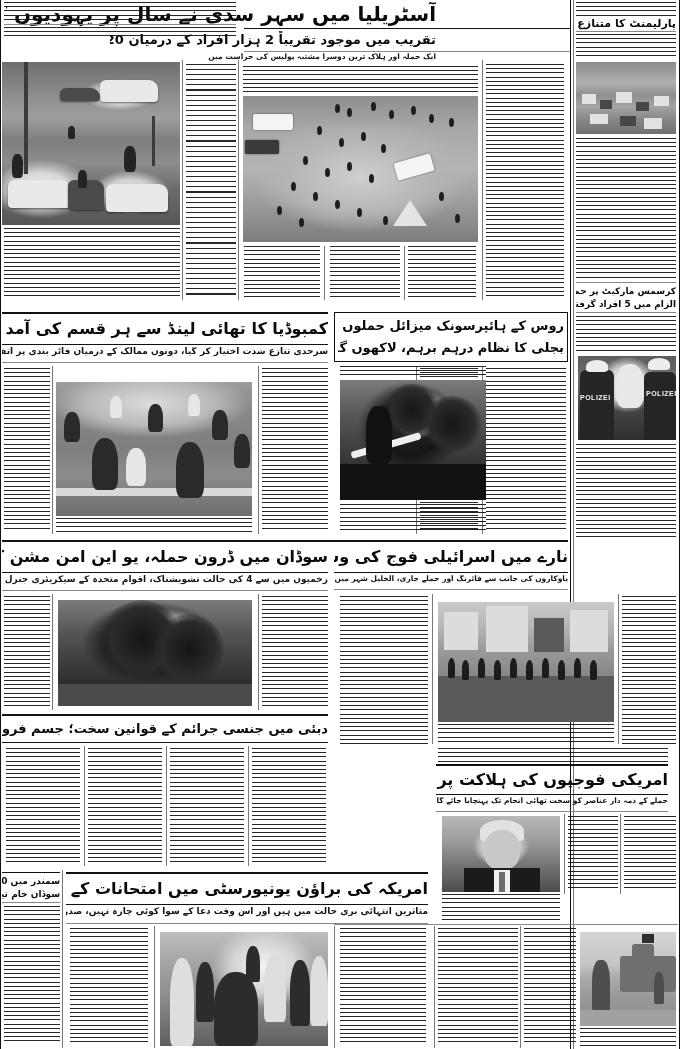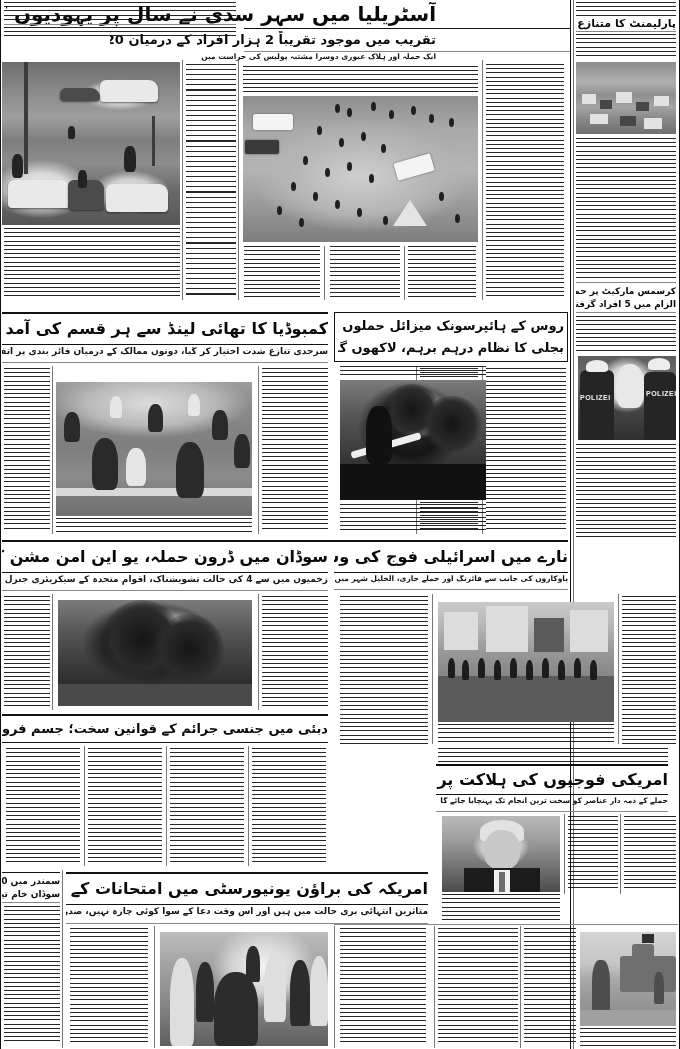--- a/index.html
+++ b/index.html
@@ -206,21 +206,21 @@
 
   <div class="abs vr" style="left:570px; top:0px; height:1049px;"></div>
   <div class="abs vr-lt" style="left:573px; top:0px; height:1049px;"></div>
 
   <div class="abs hl hl-xl" style="right:244px; top:1px; width:430px; height:26px; line-height:26px; text-align:right;">آسٹریلیا میں سہر سدی نے سال پر یہودیوں کے یہواری تقریب کے دوران فائرنگ سے 12 افراد</div>
   <div class="abs hr" style="left:244px; top:28px; width:326px;"></div>
 
   <div class="abs hl hl-md" style="right:244px; top:31px; width:326px; height:18px; line-height:18px; text-align:right;">تقریب میں موجود تقریباً 2 ہزار افراد کے درمیان 20 منٹ تک ہوتی رہی فائرنگ</div>
   <div class="abs hr-lt" style="left:244px; top:51px; width:326px;"></div>
 
-  <div class="abs sub sub-sm" style="right:244px; top:53px; width:326px; height:10px; text-align:right;">ایک حملہ آور ہلاک عبوری دوسرا مشتبہ پولیس کی حراست میں</div>
+  <div class="abs sub sub-sm" style="right:244px; top:53px; width:326px; height:10px; text-align:right;">ایک حملہ آور ہلاک ترین دوسرا مشتبہ پولیس کی حراست میں</div>
 
   <div class="abs txt tight" style="left:4px; top:2px; width:232px; height:20px;"></div>
   <div class="abs hr-lt" style="left:4px; top:24px; width:232px;"></div>
   <div class="abs txt tight" style="left:4px; top:27px; width:232px; height:10px;"></div>
 
   <div class="photo ph-cars" style="left:2px; top:62px; width:178px; height:163px;">
     <div class="pole" style="left:22px; top:0; height:112px;"></div>
     <div class="pole" style="left:150px; top:54px; height:50px; width:3px;"></div>
     <div class="car" style="left:98px; top:18px; width:58px; height:22px;"></div>
     <div class="car dark" style="left:58px; top:26px; width:40px; height:13px;"></div>
@@ -424,21 +424,21 @@
   <div class="abs txt tight" style="left:170px; top:748px; width:74px; height:118px;"></div>
   <div class="abs vr-lt" style="left:166px; top:746px; height:120px;"></div>
   <div class="abs txt tight" style="left:88px; top:748px; width:74px; height:118px;"></div>
   <div class="abs vr-lt" style="left:84px; top:746px; height:120px;"></div>
   <div class="abs txt tight" style="left:6px; top:748px; width:74px; height:118px;"></div>
 
   <div class="abs txt tight" style="left:438px; top:748px; width:230px; height:14px;"></div>
   <div class="abs hr" style="left:436px; top:764px; width:232px; height:2px;"></div>
   <div class="abs hl hl-lg" style="left:436px; top:768px; width:232px; height:24px; line-height:24px; text-align:right;">امریکی فوجیوں کی ہلاکت پر ٹرمپ کا سخت ردعمل</div>
   <div class="abs hr" style="left:436px; top:794px; width:232px;"></div>
-  <div class="abs sub sub-sm" style="left:436px; top:797px; width:232px; height:12px; text-align:right;">حملے کے ذمہ دار عناصر کو سخت ترین انجام تک پہنچایا جائے گا</div>
+  <div class="abs sub sub-sm" style="left:436px; top:797px; width:232px; height:12px; text-align:right;">حملے کے ذمہ دار عناصر کو سخت تھائی انجام تک پہنچایا جائے گا</div>
   <div class="abs hr-lt" style="left:436px; top:811px; width:232px;"></div>
 
   <div class="photo ph-trump" style="left:442px; top:816px; width:118px; height:76px;">
     <div class="hair" style="left:38px; top:4px;  width:44px; height:22px;"></div>
     <div class="face" style="left:42px; top:14px; width:36px; height:40px;"></div>
     <div class="suit" style="left:22px; top:52px; width:76px; height:24px;"></div>
     <div class="shirt" style="left:52px; top:54px; width:16px; height:22px;"></div>
     <div class="tie" style="left:57px; top:56px; width:6px;  height:20px;"></div>
   </div>
 

